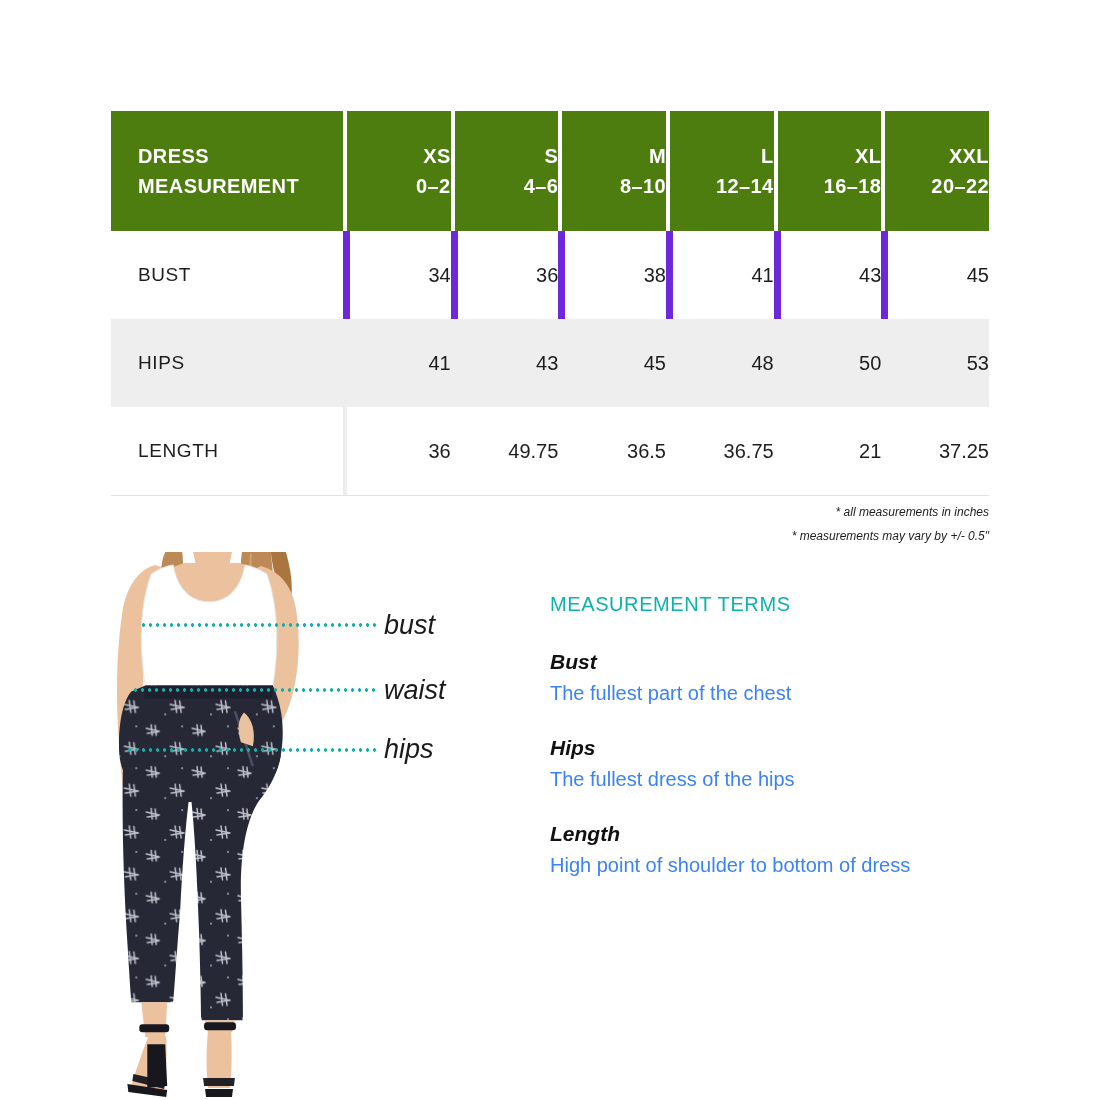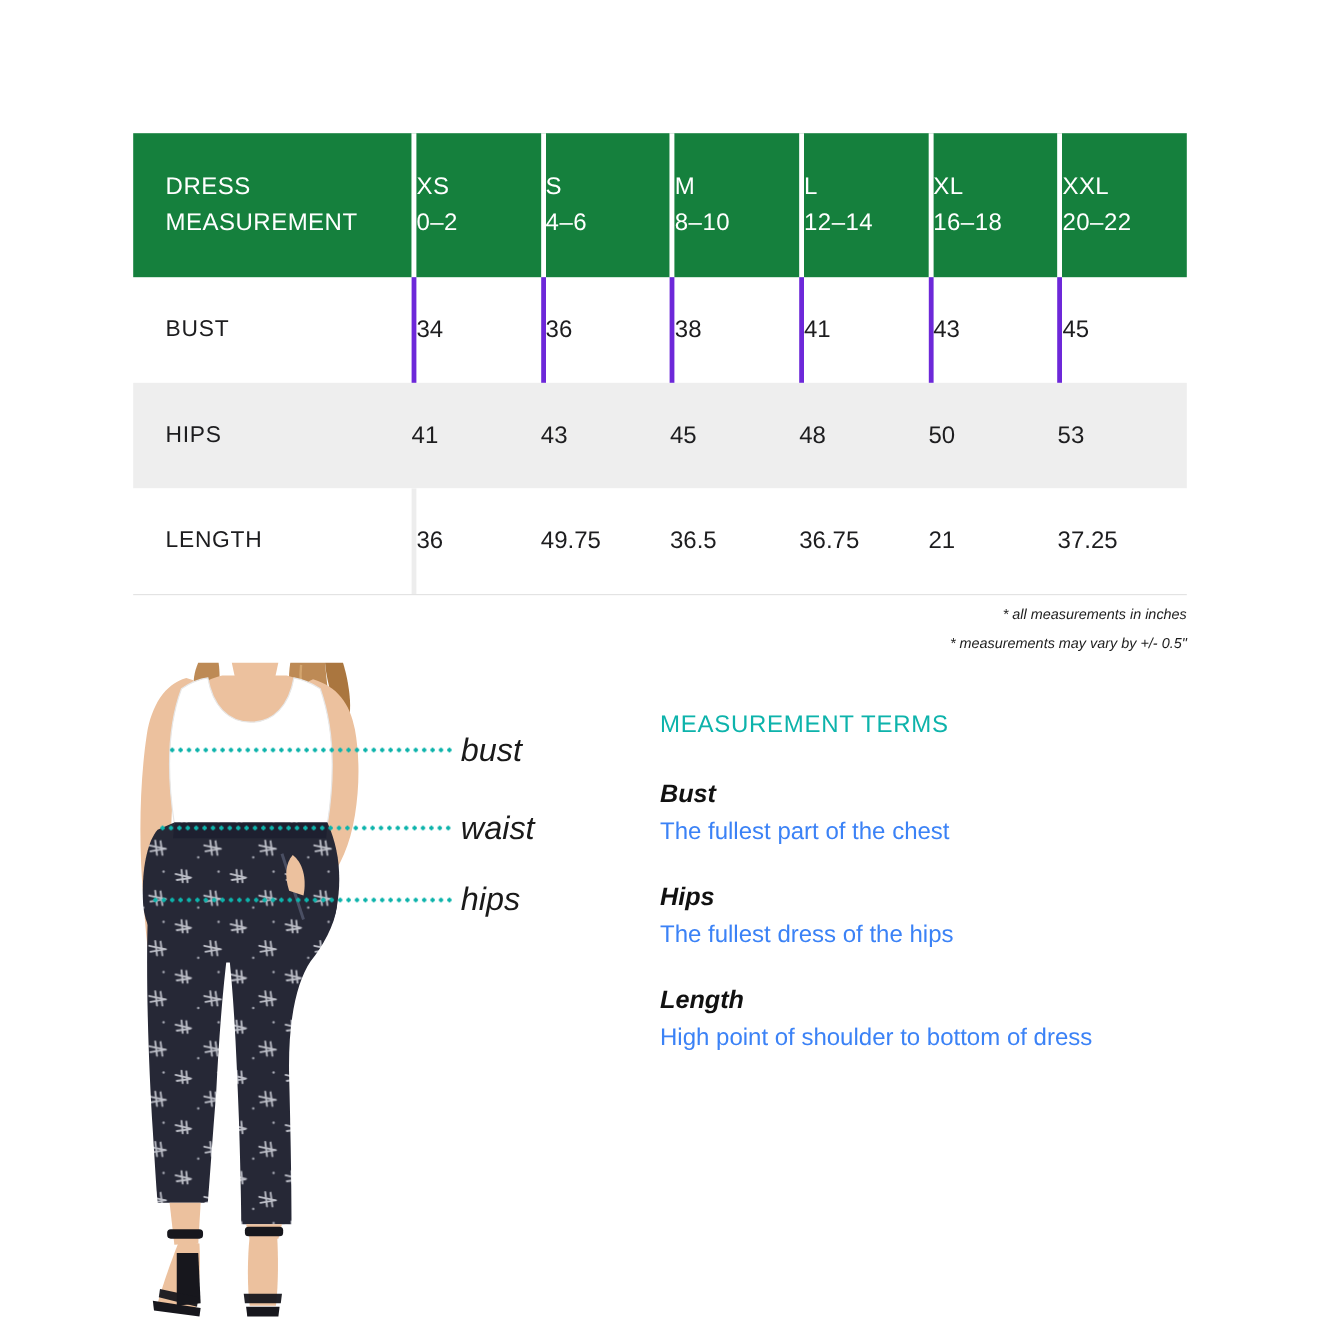--- a/index.html
+++ b/index.html
@@ -4,31 +4,31 @@
 <style>
   html,body { margin:0; padding:0; background:#ffffff; }
   .page {
     position:relative; width:1100px; height:1100px; background:#ffffff;
     font-family:"Liberation Sans", sans-serif; color:#1d1d1f; overflow:hidden;
   }
 
   
   .size-table { position:absolute; left:111px; top:111px; width:878px; }
   .t-row { display:grid; grid-template-columns:232px repeat(6,1fr); }
-  .t-row > div { display:flex; flex-direction:column; justify-content:center; align-items:flex-start; text-align:center; }
+  .t-row > div { display:flex; flex-direction:column; justify-content:center; align-items:flex-end; text-align:center; }
 
   .t-head { height:120px; }
-  .t-head > div { background:#15803d; color:#ffffff; font-size:20px; line-height:30px; font-weight:400; letter-spacing:0.4px; }
+  .t-head > div { background:#4d7c0f; color:#ffffff; font-size:20px; line-height:30px; font-weight:700; letter-spacing:0.4px; }
   .t-head > div:not(:first-child) { border-left:4px solid #ffffff; }
   .t-head .th-label { align-items:flex-start; text-align:left; padding-left:27px; }
 
   .t-body { height:88px; font-size:20px; }
   .t-body > div:first-child { align-items:flex-start; text-align:left; padding-left:27px; font-size:19px; letter-spacing:0.6px; }
   .row-bust { background:#ffffff; }
-  .row-bust > div:not(:first-child) { border-left:4px solid #6d28d9; }
+  .row-bust > div:not(:first-child) { border-left:7px solid #6d28d9; }
   .row-hips { background:#eeeeee; }
   .row-length { background:#ffffff; border-bottom:1px solid #e3e3e3; }
   .row-length > div:nth-child(2) { border-left:4px solid #ededed; }
 
   
   .footnotes { position:absolute; top:500px; right:111px; text-align:right;
     font-style:italic; font-size:12px; line-height:24px; color:#1c1c1c; }
 
   
   .model-wrap { position:absolute; left:95px; top:552px; width:260px; height:548px; }

